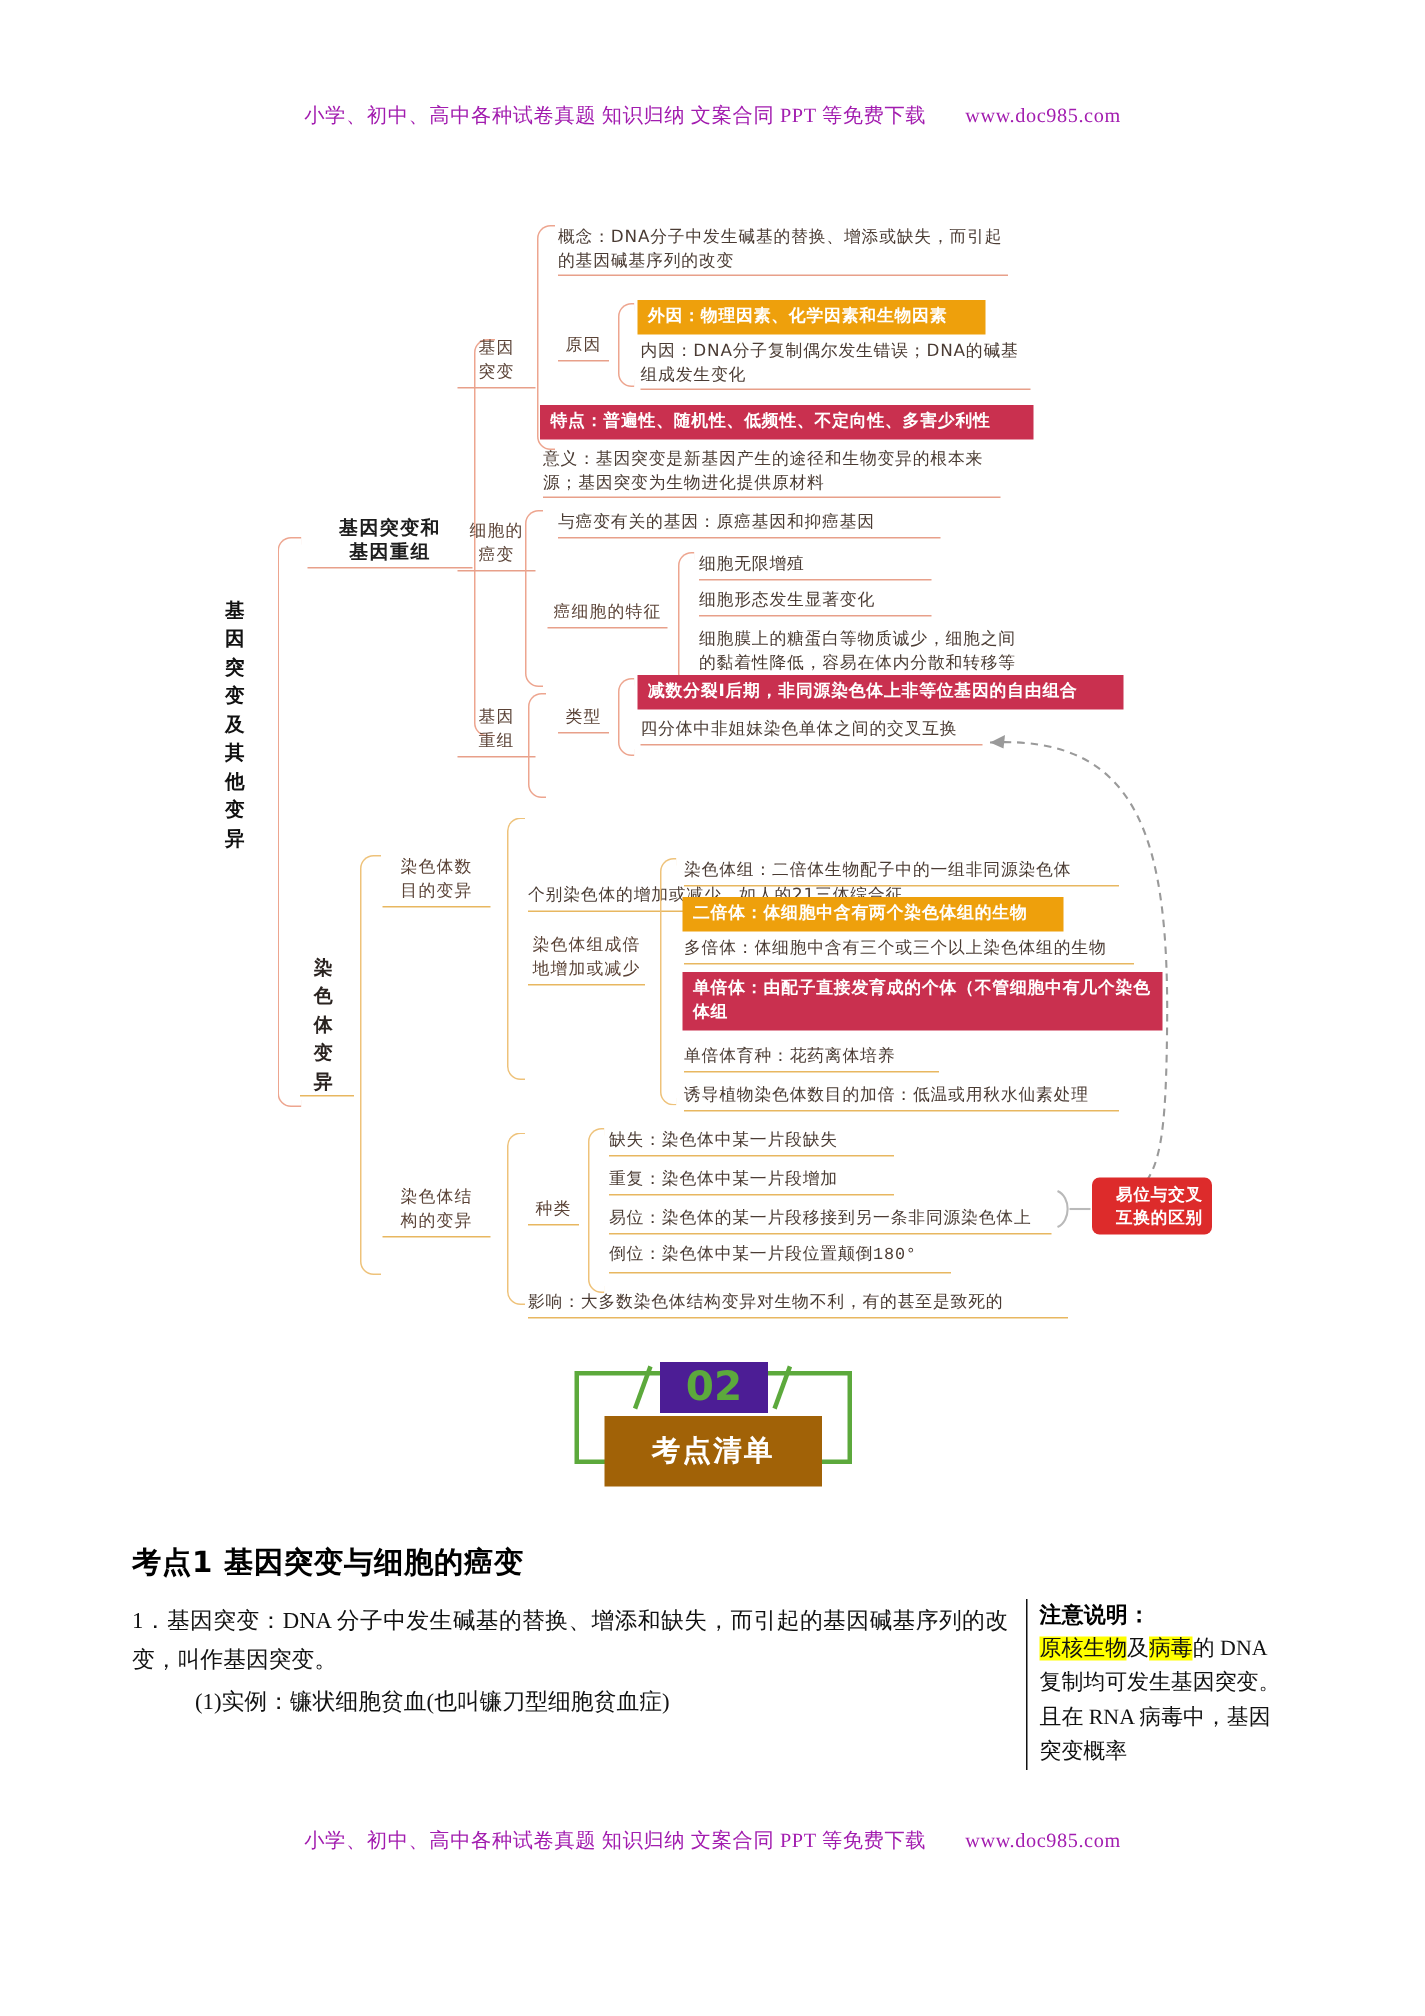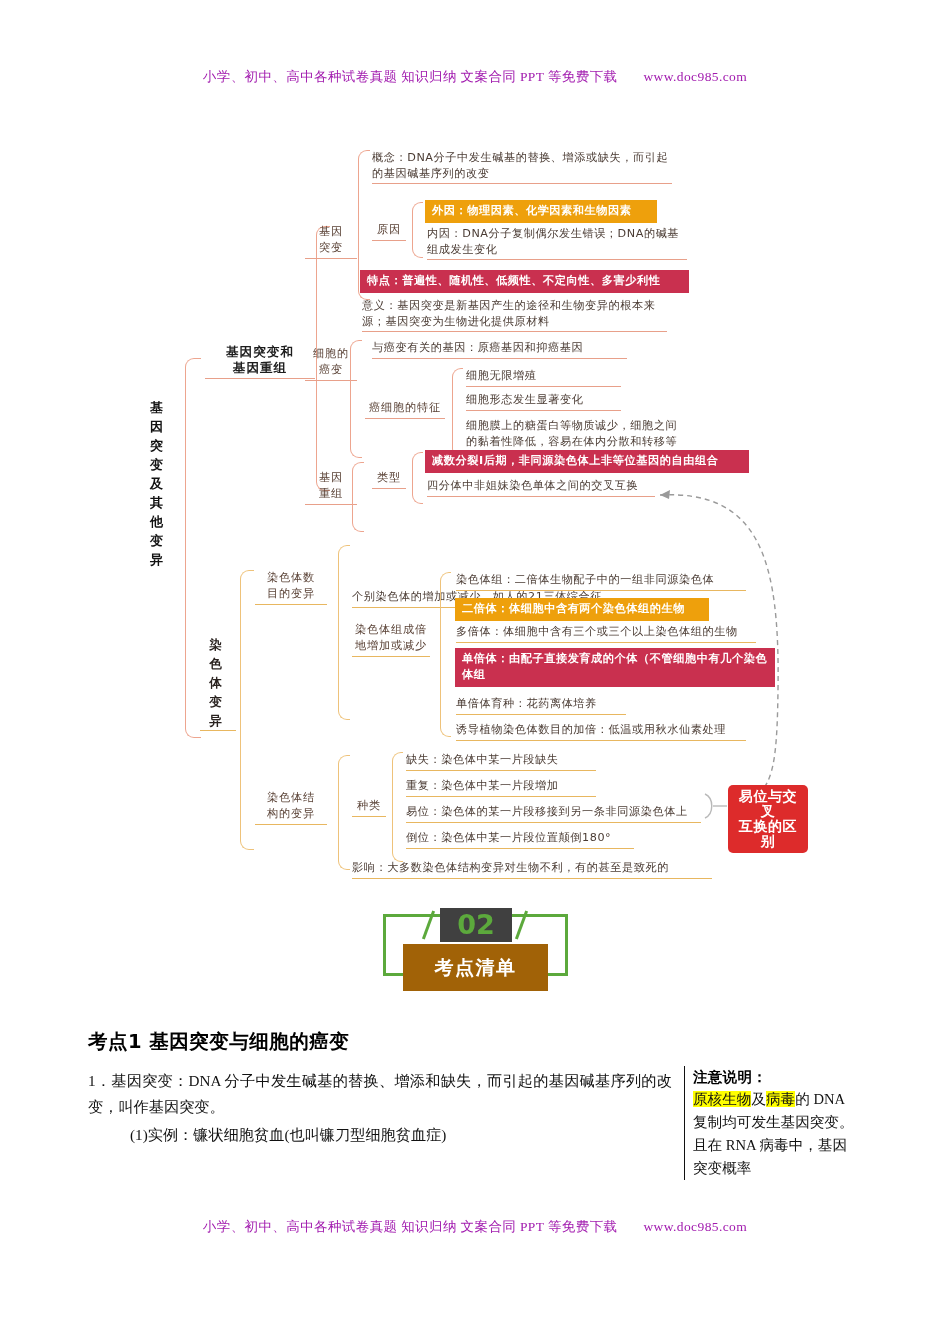--- a/index.html
+++ b/index.html
@@ -95,39 +95,39 @@
   .brk.lcurve { border-left-width: 1.7px; border-left-style: solid;
                 border-top-width: 1.7px; border-top-style: solid;
                 border-bottom-width: 1.7px; border-bottom-style: solid;
                 border-radius: 9px 0 0 9px; border-right: none; }
 
   .callout {
     position: absolute;
     background: #dd2b2b;
     color: #fff;
     font-family: "DejaVu Sans", "Liberation Sans", sans-serif;
-    font-size: 14px; font-weight: bold; letter-spacing: .6px;
-    line-height: 15px; text-align: center;
+    font-size: 11px; font-weight: bold; letter-spacing: .6px;
+    line-height: 15px; text-align: right;
     border-radius: 5px;
     padding: 4px 6px;
     box-sizing: border-box;
   }
 
   
   .dash-svg { position: absolute; left: 0; top: 0; width: 950px; height: 760px; pointer-events: none; }
 
   
   .banner { position: absolute; left: 0; top: 900px; width: 950px; height: 110px; }
   .banner .frame {
     position: absolute; left: 383px; top: 14px; width: 185px; height: 62px;
     border: 3px solid #5ca93c; box-sizing: border-box;
   }
   .banner .num {
     position: absolute; left: 440px; top: 8px; width: 72px; height: 34px;
-    background: #404040; text-align: center;
+    background: #4c1d95; text-align: center;
     font-family: "DejaVu Sans", "Liberation Sans", sans-serif;
     font-size: 27px; font-weight: bold; color: #5ca93c; line-height: 34px;
   }
   .banner .slash {
     position: absolute; top: 10px; width: 3px; height: 30px;
     background: #5ca93c; transform: rotate(20deg);
   }
   .banner .slash.l { left: 427px; }
   .banner .slash.rr { left: 520px; }
   .banner .pill {
@@ -246,21 +246,21 @@
     <div class="row o" style="left:456px; top:494px; width:300px;">多倍体：体细胞中含有三个或三个以上染色体组的生物</div>
     <div class="chip red wrap" style="left:455px; top:518px; width:320px;">单倍体：由配子直接发育成的个体（不管细胞中有几个染色体组</div>
     <div class="row o" style="left:456px; top:566px; width:170px;">单倍体育种：花药离体培养</div>
     <div class="row o" style="left:456px; top:592px; width:290px;">诱导植物染色体数目的加倍：低温或用秋水仙素处理</div>
 
     <div class="blabel o" style="left:352px; top:668px; width:34px;">种类</div>
     <div class="brk o lcurve" style="left:392px; top:622px; width:11px; height:110px;"></div>
     <div class="row o" style="left:406px; top:622px; width:190px;">缺失：染色体中某一片段缺失</div>
     <div class="row o" style="left:406px; top:648px; width:190px;">重复：染色体中某一片段增加</div>
     <div class="row o" style="left:406px; top:674px; width:295px;">易位：染色体的某一片段移接到另一条非同源染色体上</div>
-    <div class="row o" style="left:406px; top:700px; width:228px;">倒位：染色体中某一片段位置颠倒180°</div>
+    <div class="row o" style="left:406px; top:700px; width:228px;font-family:Liberation Mono, monospace;">倒位：染色体中某一片段位置颠倒180°</div>
     <div class="row o" style="left:352px; top:730px; width:360px;">影响：大多数染色体结构变异对生物不利，有的甚至是致死的</div>
 
     <svg class="dash-svg">
       <path d="M 705 664 C 714 668, 714 684, 705 688" fill="none" stroke="#b9b9b9" stroke-width="1.4"></path>
       <line x1="713" y1="676" x2="727" y2="676" stroke="#b9b9b9" stroke-width="1.4"></line>
     </svg>
     <div class="callout" style="left:728px; top:655px; width:80px;">易位与交叉<br>互换的区别</div>
 
   </div>
 

